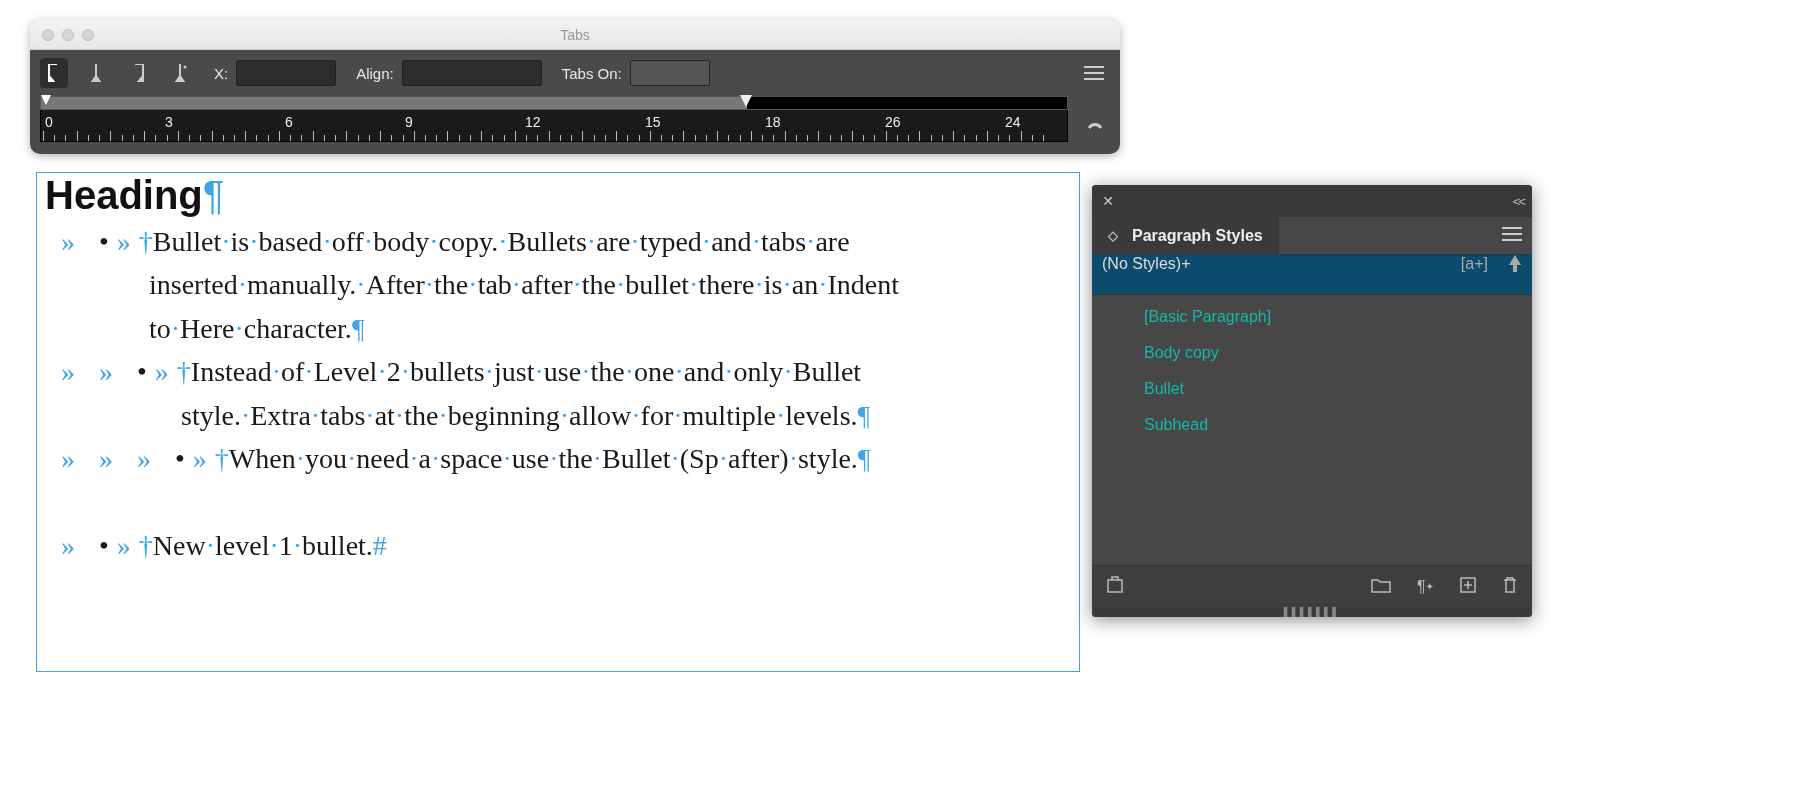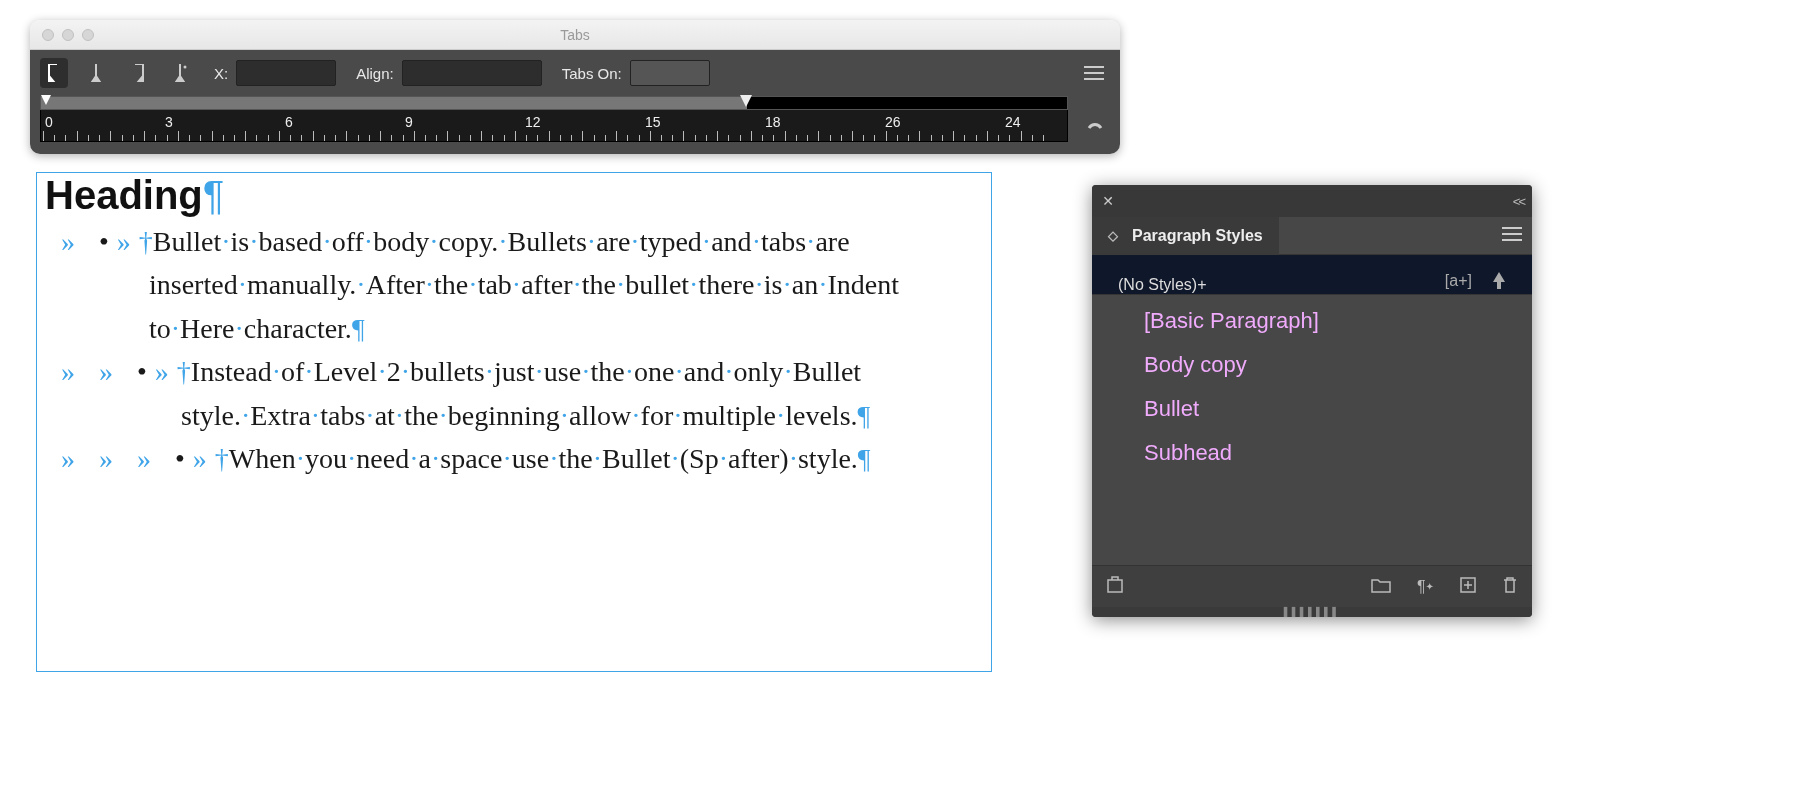--- a/index.html
+++ b/index.html
@@ -148,21 +148,21 @@
     display:flex; align-items:center; justify-content:center;
     color:#ccc;
     font-size:20px;
   }
 
   
   .text-frame {
     position:absolute;
     left:36px;
     top:172px;
-    width:956px;
+    width:1044px;
     height:500px;
     border:1px solid #3fa4e8;
     background:#fff;
     padding:0px 8px 10px 8px;
   }
   .heading {
     font-size:40px;
     font-weight:700;
     font-family: Arial, sans-serif;
     color:#111;
@@ -218,35 +218,35 @@
     font-size:16px; font-weight:600;
   }
   .ps-sort { color:#bbb; font-size:13px; margin-right:6px; }
   .ps-tab-menu {
     margin-left:auto;
     padding:6px 10px;
     color:#ccc;
   }
   .ps-current {
     height:40px;
-    background:#0f172a;
-    display:flex; align-items:flex-end;
-    padding:0 26px;
+    background:#0c4a6e;
+    display:flex; align-items:flex-start;
+    padding:0 10px;
     color:#ddd;
     font-size:16px;
     border-bottom:1px solid #353535;
   }
   .ps-current-actions {
     margin-left:auto; display:flex; gap:20px; color:#aaa;
   }
   .ps-list { padding:4px 0 60px 0; min-height:270px; }
   .ps-item {
     padding:9px 8px 9px 52px;
-    color:#f0abfc;
-    font-size:22px;
+    color:#14b8a6;
+    font-size:16px;
   }
   .ps-footer {
     height:42px;
     background:#3f3f3f;
     border-top:1px solid #333;
     display:flex; align-items:center;
     padding:0 14px;
     gap:26px;
     color:#bbb;
   }
@@ -439,20 +439,21 @@
 <div class="text-frame">
   <div class="heading"><span>Heading</span><span class="pilcrow">¶</span></div>
 
   <div class="body-line">  <span class="tab-glyph">»</span>   • <span class="tab-glyph">»</span> <span class="indent-mark">†</span>Bullet<span class="space-dot">·</span>is<span class="space-dot">·</span>based<span class="space-dot">·</span>off<span class="space-dot">·</span>body<span class="space-dot">·</span>copy.<span class="space-dot">·</span>Bullets<span class="space-dot">·</span>are<span class="space-dot">·</span>typed<span class="space-dot">·</span>and<span class="space-dot">·</span>tabs<span class="space-dot">·</span>are
              inserted<span class="space-dot">·</span>manually.<span class="space-dot">·</span>After<span class="space-dot">·</span>the<span class="space-dot">·</span>tab<span class="space-dot">·</span>after<span class="space-dot">·</span>the<span class="space-dot">·</span>bullet<span class="space-dot">·</span>there<span class="space-dot">·</span>is<span class="space-dot">·</span>an<span class="space-dot">·</span>Indent
              to<span class="space-dot">·</span>Here<span class="space-dot">·</span>character.<span class="pilcrow">¶</span></div>
   <div class="body-line">  <span class="tab-glyph">»</span>   <span class="tab-glyph">»</span>   • <span class="tab-glyph">»</span> <span class="indent-mark">†</span>Instead<span class="space-dot">·</span>of<span class="space-dot">·</span>Level<span class="space-dot">·</span>2<span class="space-dot">·</span>bullets<span class="space-dot">·</span>just<span class="space-dot">·</span>use<span class="space-dot">·</span>the<span class="space-dot">·</span>one<span class="space-dot">·</span>and<span class="space-dot">·</span>only<span class="space-dot">·</span>Bullet
                  style.<span class="space-dot">·</span>Extra<span class="space-dot">·</span>tabs<span class="space-dot">·</span>at<span class="space-dot">·</span>the<span class="space-dot">·</span>beginning<span class="space-dot">·</span>allow<span class="space-dot">·</span>for<span class="space-dot">·</span>multiple<span class="space-dot">·</span>levels.<span class="pilcrow">¶</span></div>
   <div class="body-line">  <span class="tab-glyph">»</span>   <span class="tab-glyph">»</span>   <span class="tab-glyph">»</span>   • <span class="tab-glyph">»</span> <span class="indent-mark">†</span>When<span class="space-dot">·</span>you<span class="space-dot">·</span>need<span class="space-dot">·</span>a<span class="space-dot">·</span>space<span class="space-dot">·</span>use<span class="space-dot">·</span>the<span class="space-dot">·</span>Bullet<span class="space-dot">·</span>(Sp<span class="space-dot">·</span>after)<span class="space-dot">·</span>style.<span class="pilcrow">¶</span></div>
   <div class="body-line">&nbsp;</div>
+  <div class="body-line">  <span class="tab-glyph">»</span>   • <span class="tab-glyph">»</span> <span class="indent-mark">†</span>New<span class="space-dot">·</span>level<span class="space-dot">·</span>1<span class="space-dot">·</span>bullet.<span class="hash">#</span></div>
 </div>
 
 <div class="ps-panel">
   <div class="ps-header">
     <div class="ps-close">✕</div>
     <div class="ps-collapse">&lt;&lt;</div>
   </div>
   <div class="ps-tabrow">
     <div class="ps-tab">
       <span class="ps-sort">◇</span>

